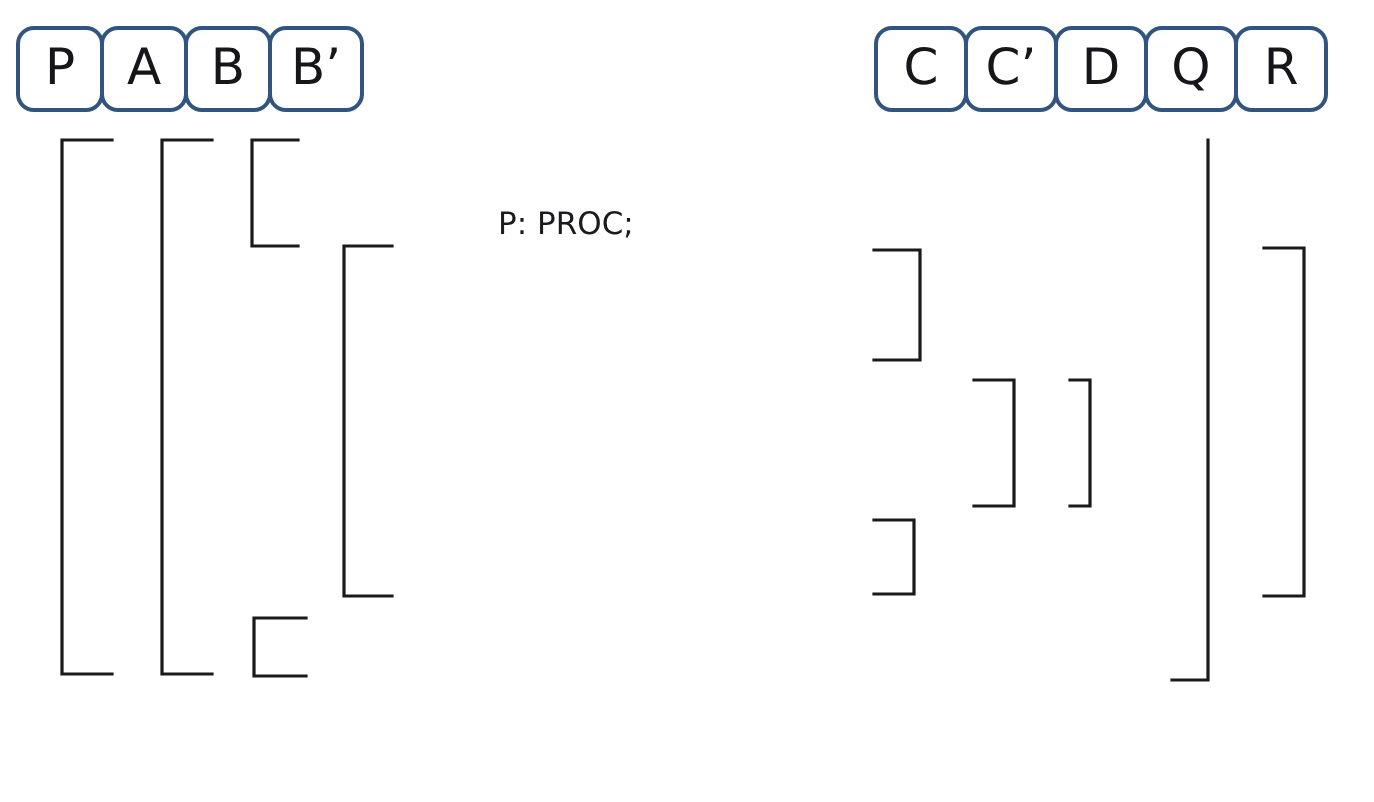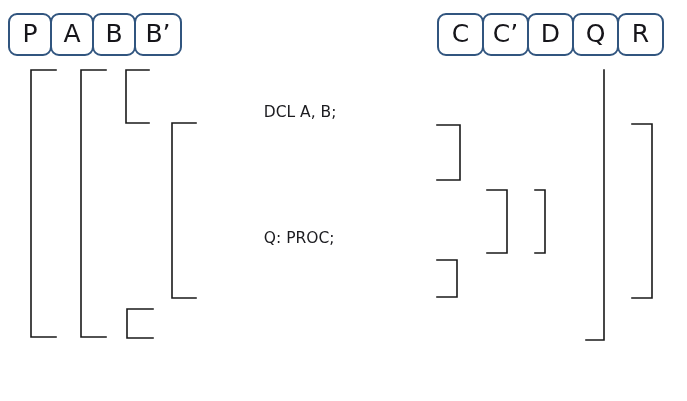--- a/index.html
+++ b/index.html
@@ -102,23 +102,22 @@
       <path d="M437,260 L457,260 L457,297 L437,297"></path>
 
       <path d="M586,340 L604,340 L604,70"></path>
 
       <path d="M632,124 L652,124 L652,298 L632,298"></path>
 
     </g>
   </svg>
 
   <div class="code">
-    <span class="ln">   DCL A, B;</span>
+    <span class="ln">P: PROC;</span>
     <span class="blank"></span>
-    <span class="ln">   Q: PROC;</span>
     
     
     
     
     
     
     
     
     
   </div>

